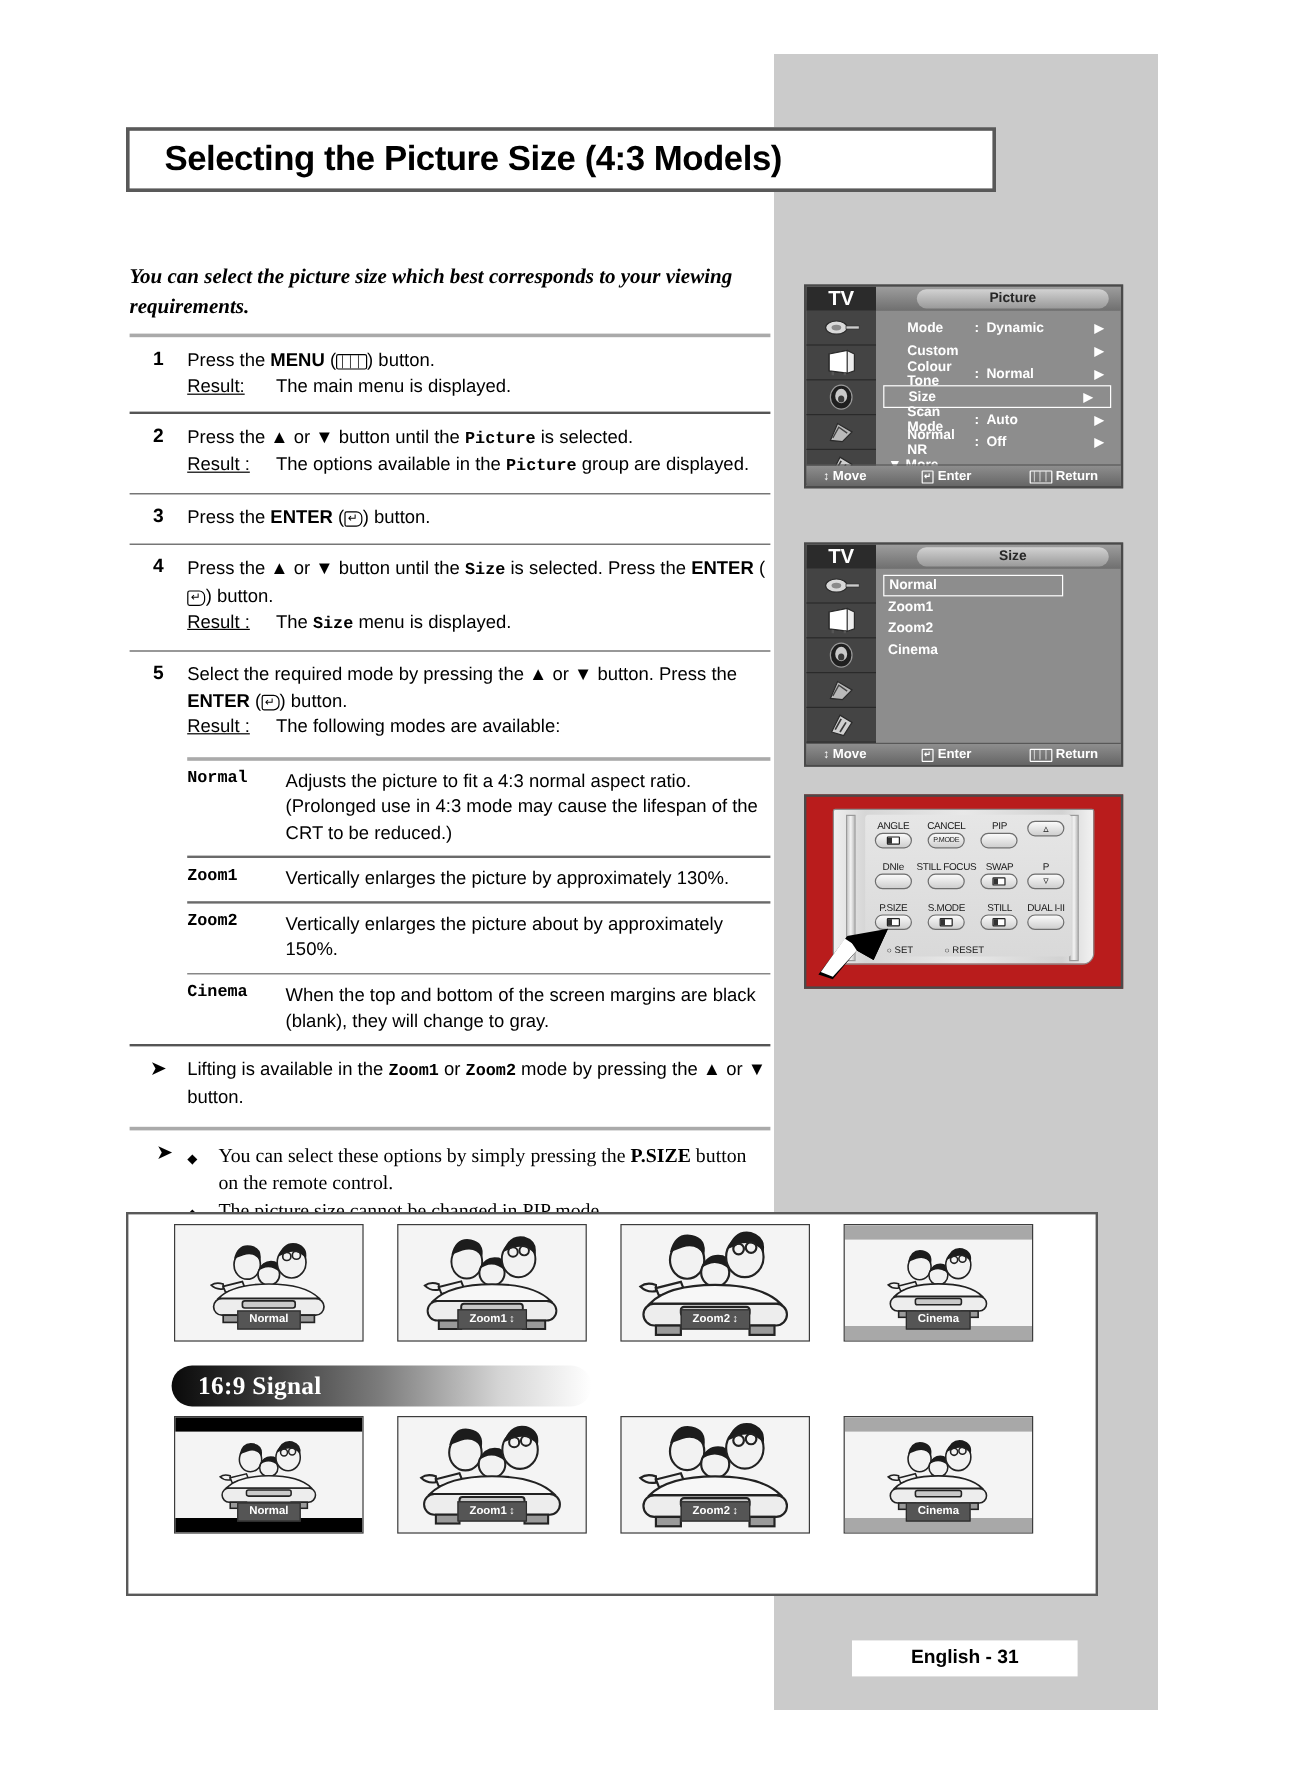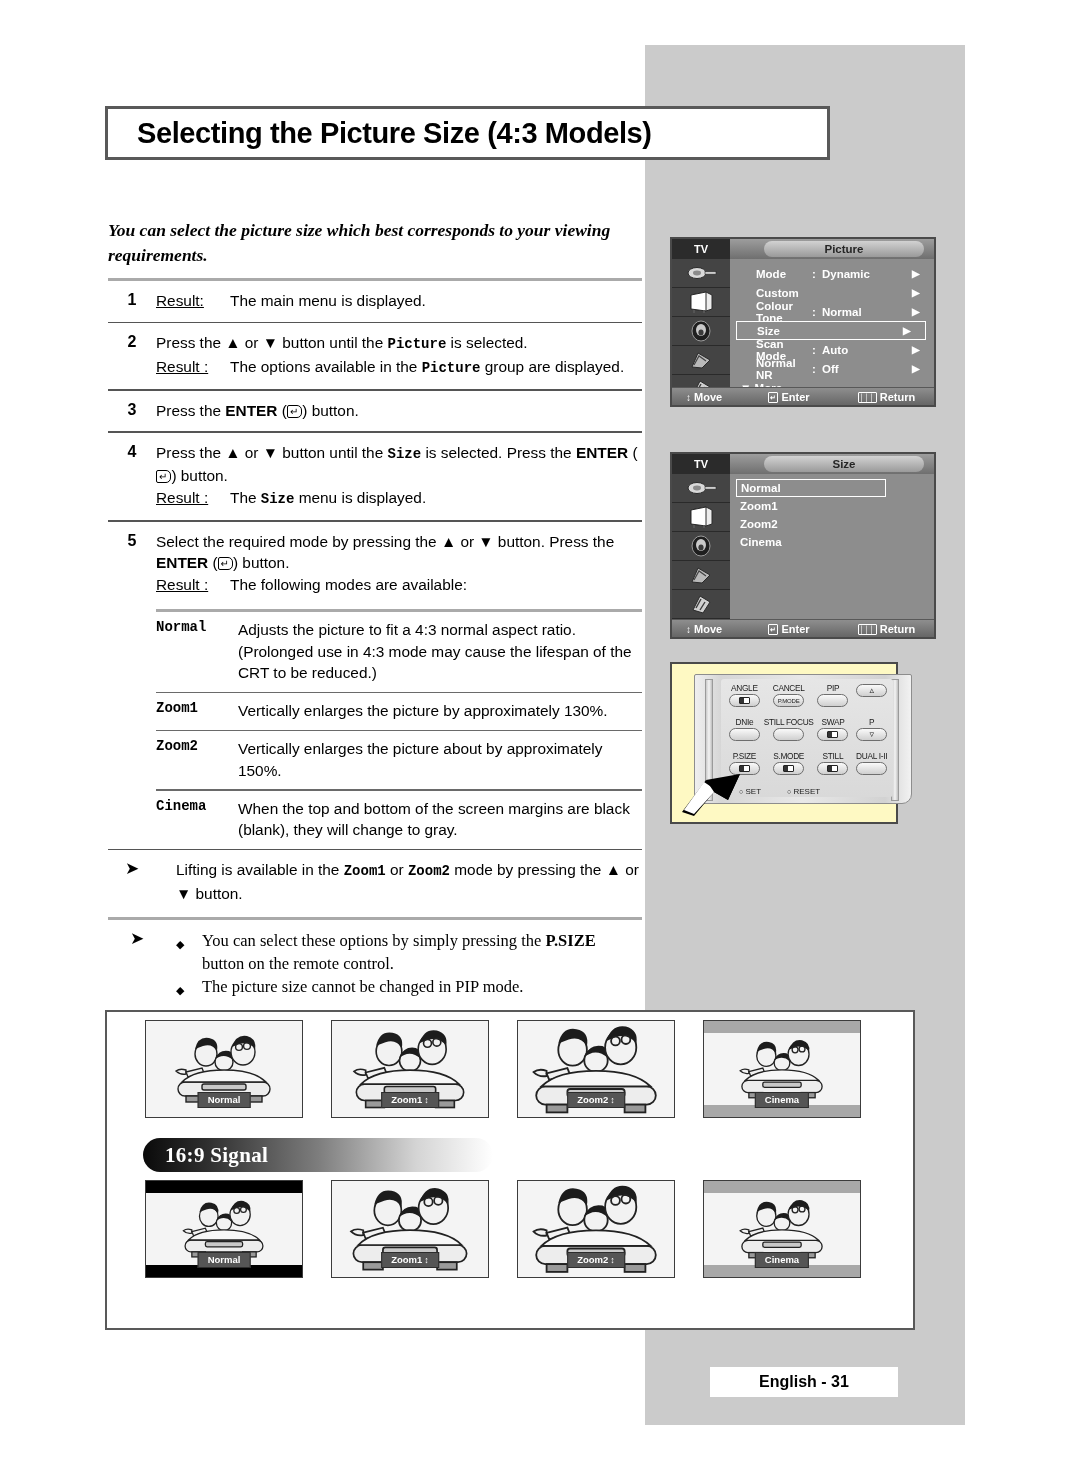--- a/index.html
+++ b/index.html
@@ -98,21 +98,21 @@
   .mode-name { flex: 0 0 82px; }
   .mode-desc { flex: 1; font-size: 15.4px; line-height: 21.5px; }
 
   
   .note { display: flex; padding: 9px 0 9px 0; }
   .note-arrow {
     flex: 0 0 48px; text-align: center;
     font-size: 17px; line-height: 20px; color: #000;
   }
   .note-arrow.outdent { flex: 0 0 48px; text-align: left; padding-left: 22px; }
-  .note-body { flex: 1; font-size: 15.4px; line-height: 21.5px; margin-left: 20px; }
+  .note-body { flex: 1; font-size: 15.4px; line-height: 21.5px; }
   .note-serif {
     font-family: "Liberation Serif", serif;
     font-size: 16.5px; line-height: 23px;
   }
   .diamond-row { display: flex; }
   .diamond { flex: 0 0 26px; font-size: 11px; padding-top: 4px; }
 
   
   .osd {
     position: absolute;
@@ -126,21 +126,21 @@
   #osd-size    { left: 670px; top: 452px; height: 187px; }
 
   .osd-titlebar {
     height: 20px; position: relative;
     background: linear-gradient(#9d9d9d, #6f6f6f);
   }
   .osd-tv {
     position: absolute; left: 0; top: 0;
     width: 58px; height: 20px;
     background: #2b2b2b;
-    color: #ffffff; font-weight: bold; font-size: 11px;
+    color: #ffffff; font-weight: bold; font-size: 17px;
     display: flex; align-items: center; justify-content: center;
   }
   .osd-tab {
     position: absolute; left: 92px; top: 2px;
     width: 160px; height: 16px;
     border-radius: 9px;
     background: linear-gradient(#d2d2d2, #9a9a9a);
     color: #262626; font-weight: bold; font-size: 11.5px;
     display: flex; align-items: center; justify-content: center;
   }
@@ -195,22 +195,22 @@
     display: inline-block; border: 1.3px solid #fff;
     border-radius: 1px; padding: 0 1px;
     font-size: 7px; line-height: 9px; vertical-align: 1px;
     letter-spacing: 0.5px;
   }
 
   
   #remote-panel {
     position: absolute;
     left: 670px; top: 662px;
-    width: 228px; height: 162px;
-    background: #fef9c3;
+    width: 266px; height: 162px;
+    background: #b91c1c;
     border: 2px solid #4a4a4a;
   }
   #remote-body {
     position: absolute; left: 22px; top: 10px;
     width: 218px; height: 130px;
     background: linear-gradient(90deg,#efefef 0%, #d6d6d6 12%, #e8e8e8 50%, #d2d2d2 88%, #f2f2f2 100%);
     border: 1.5px solid #8d8d8d;
     border-radius: 2px 2px 10px 10px;
   }
   #remote-face {
@@ -347,20 +347,23 @@
 </div>
 
 <div id="text-col">
 
   <div class="intro">You can select the picture size which best corresponds to your viewing requirements.</div>
   <div class="rule-thick"></div>
 
   <div class="step">
     <div class="step-num">1</div>
     <div class="step-body">
+      <span class="ln">
+        <span>Press the </span><b>MENU</b><span> (</span><span class="key">│││</span><span>) button.</span>
+      </span>
       <span class="res-line">
         <span class="res-label">Result:</span>
         <span class="res-text">The main menu is displayed.</span>
       </span>
     </div>
   </div>
   <div class="rule-thin"></div>
 
   <div class="step">
     <div class="step-num">2</div>

